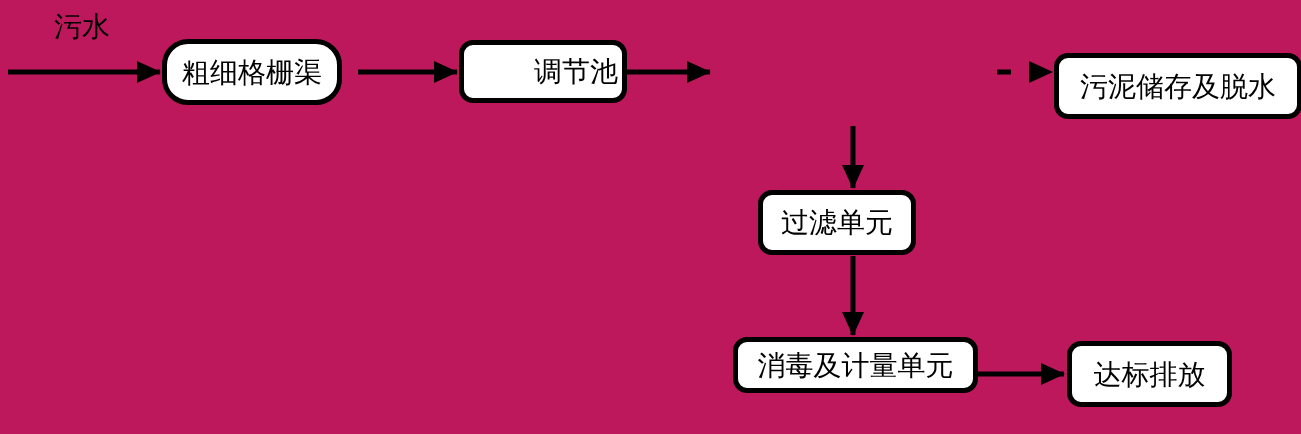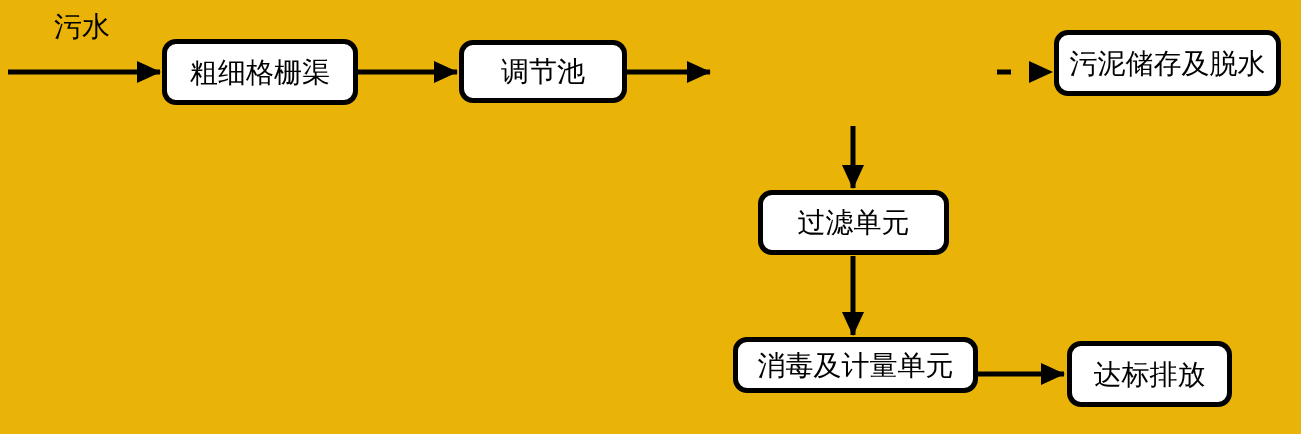--- a/index.html
+++ b/index.html
@@ -4,21 +4,21 @@
 <style>
   html, body {
     margin: 0;
     padding: 0;
     background: #ffffff;
   }
   .canvas {
     position: relative;
     width: 1301px;
     height: 434px;
-    background: #eab308;
+    background: #be185d;
     color: #000000;
     font-family: "Liberation Serif", "DejaVu Serif", serif;
     overflow: hidden;
   }
   .arrows {
     position: absolute;
     left: 0;
     top: 0;
     width: 1301px;
     height: 434px;
@@ -47,25 +47,25 @@
     border-radius: 14px;
     background: #ffffff;
     display: flex;
     align-items: center;
     justify-content: center;
     text-align: center;
     font-size: 28px;
     line-height: 39px;
     padding: 0 4px;
   }
-  .n1 { left: 162px;  top: 39px;  width: 196px; height: 66px; }
-  .n2 { left: 459px;  top: 40px;  width: 168px; height: 63px; }
+  .n1 { left: 162px;  top: 39px;  width: 180px; height: 66px; border-radius: 26px; }
+  .n2 { left: 459px;  top: 40px;  width: 168px; height: 63px; justify-content: flex-end; }
   .n3 { left: 712px;  top: 17px;  width: 280px; height: 109px; }
-  .n4 { left: 1054px; top: 30px;  width: 227px; height: 66px; }
-  .n5 { left: 758px;  top: 190px; width: 191px; height: 65px; }
+  .n4 { left: 1054px; top: 53px;  width: 248px; height: 66px; }
+  .n5 { left: 758px;  top: 190px; width: 158px; height: 65px; }
   .n6 { left: 733px;  top: 337px; width: 245px; height: 56px; }
   .n7 { left: 1067px; top: 341px; width: 165px; height: 66px; text-align: right; }
 </style>
 </head>
 <body>
 
 <div class="canvas">
 
   <svg class="arrows" viewBox="0 0 1301 434" xmlns="http://www.w3.org/2000/svg" aria-hidden="true">
     <defs>

